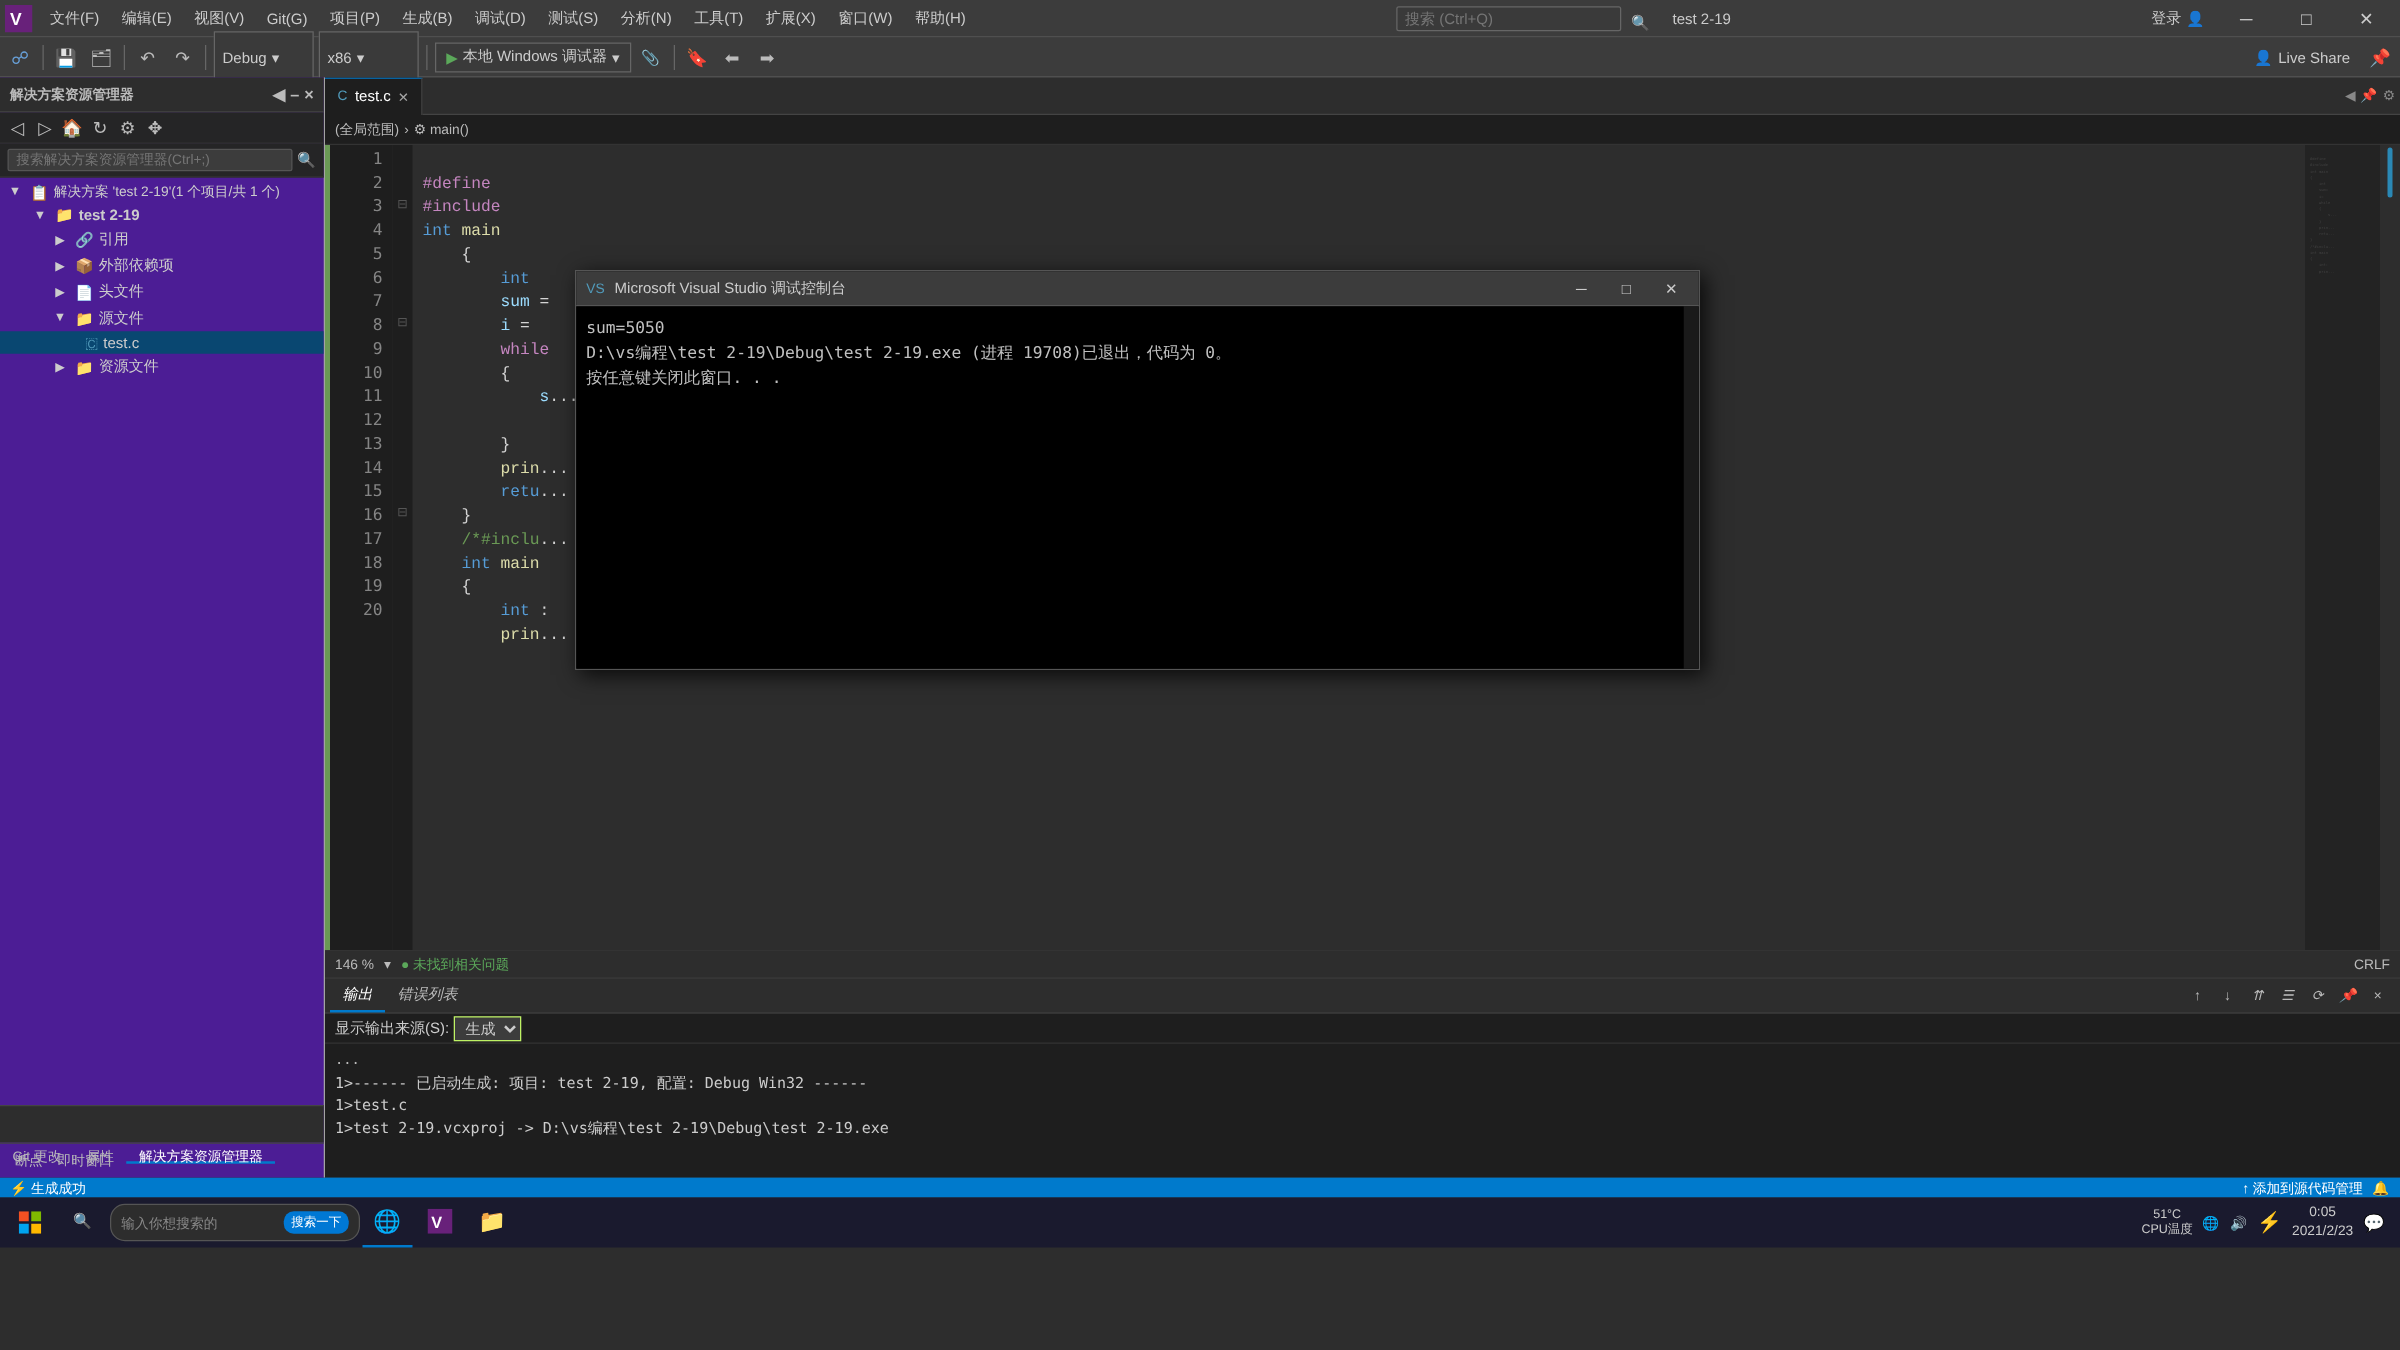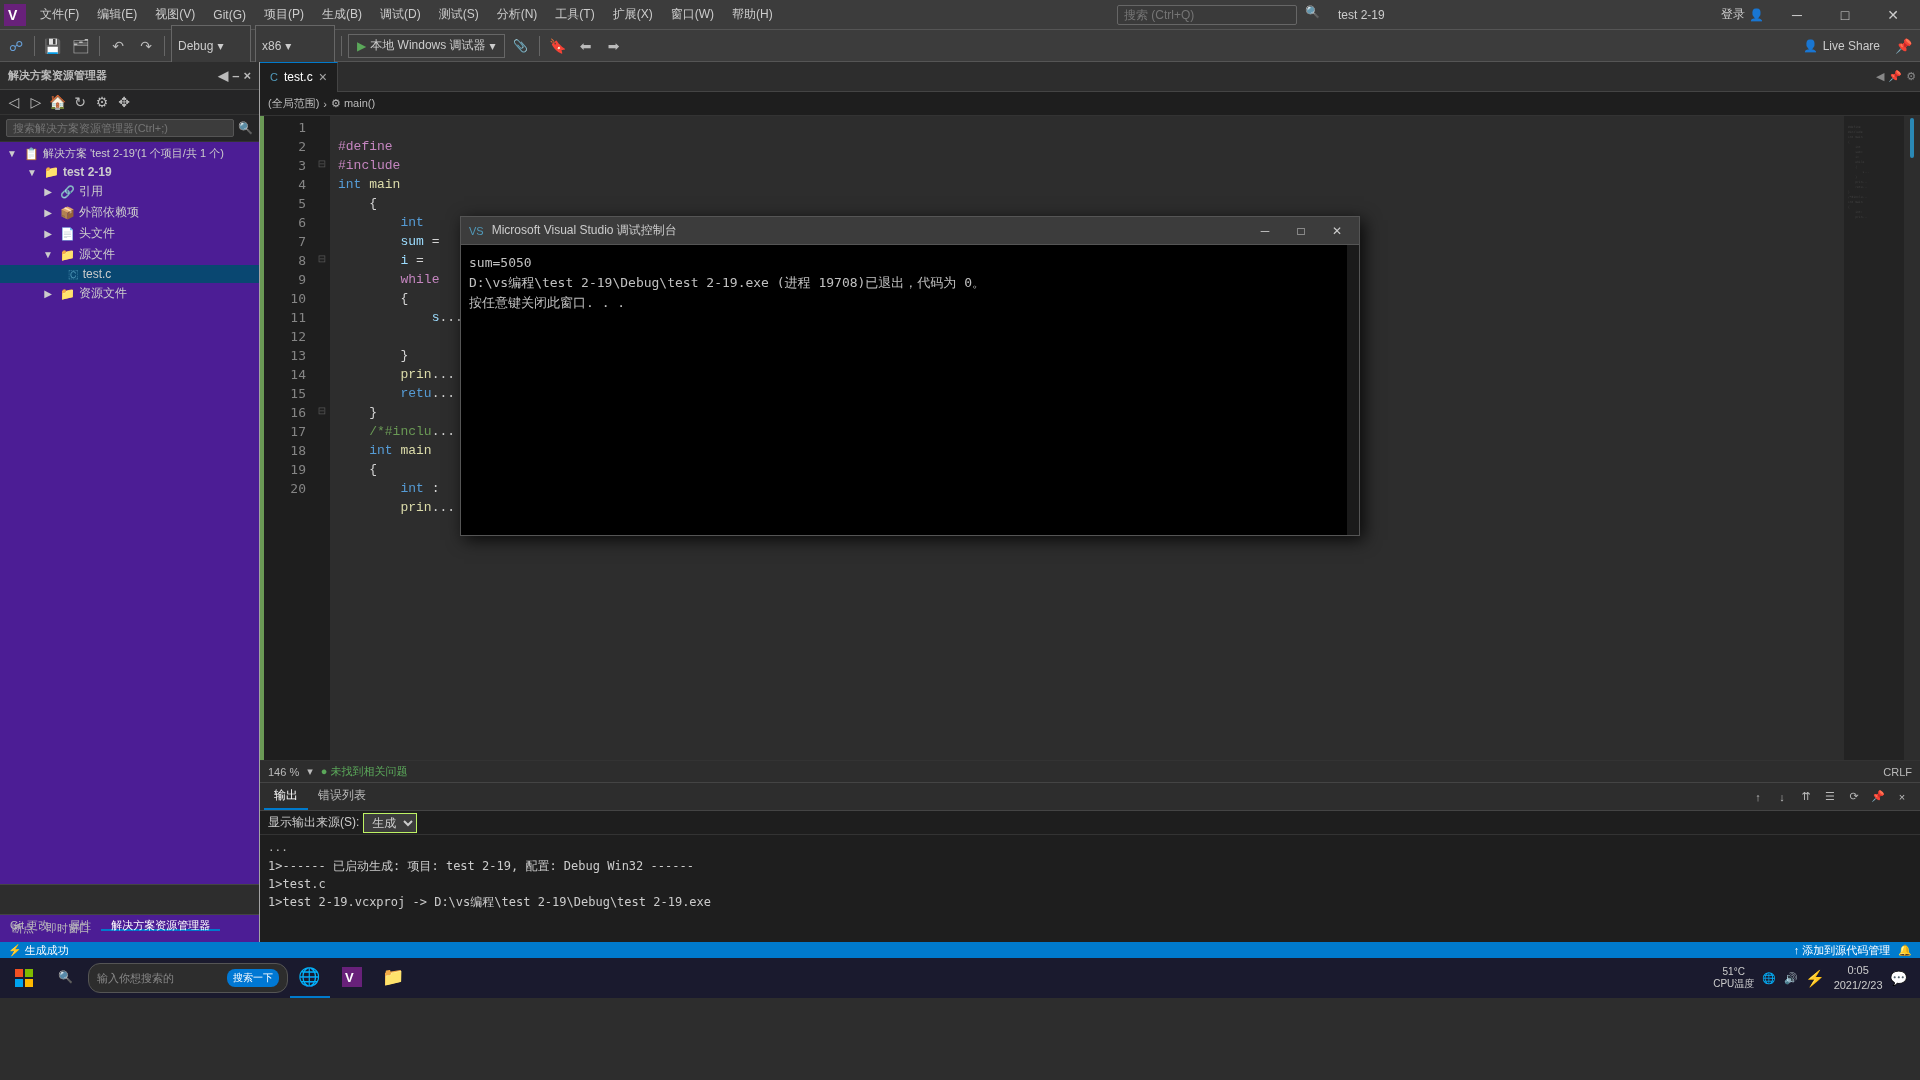--- a/index.html
+++ b/index.html
@@ -26,21 +26,21 @@
     .menu-item {
       padding: 2px 8px;
       color: #ccc;
       font-size: 12px;
       cursor: pointer;
       border-radius: 2px;
     }
     .menu-search {
       margin-left: auto;
       display: flex;
-      align-items: flex-start;
+      align-items: flex-end;
       gap: 8px;
     }
     .search-box {
       background: #3a3a3a;
       border: 1px solid #666;
       color: #ccc;
       padding: 2px 6px;
       width: 180px;
       font-size: 12px;
       border-radius: 2px;
@@ -344,20 +344,21 @@
       display: flex;
       flex-direction: column;
     }
     .output-tabs {
       display: flex;
       align-items: center;
       background: #2d2d2d;
       border-bottom: 1px solid #444;
       height: 28px;
       padding: 0 4px;
+      font-style: italic;
     }
     .output-tab {
       padding: 4px 10px;
       font-size: 12px;
       color: #bbb;
       cursor: pointer;
       border-bottom: 2px solid transparent;
     }
     .output-tab.active {
       color: #fff;

